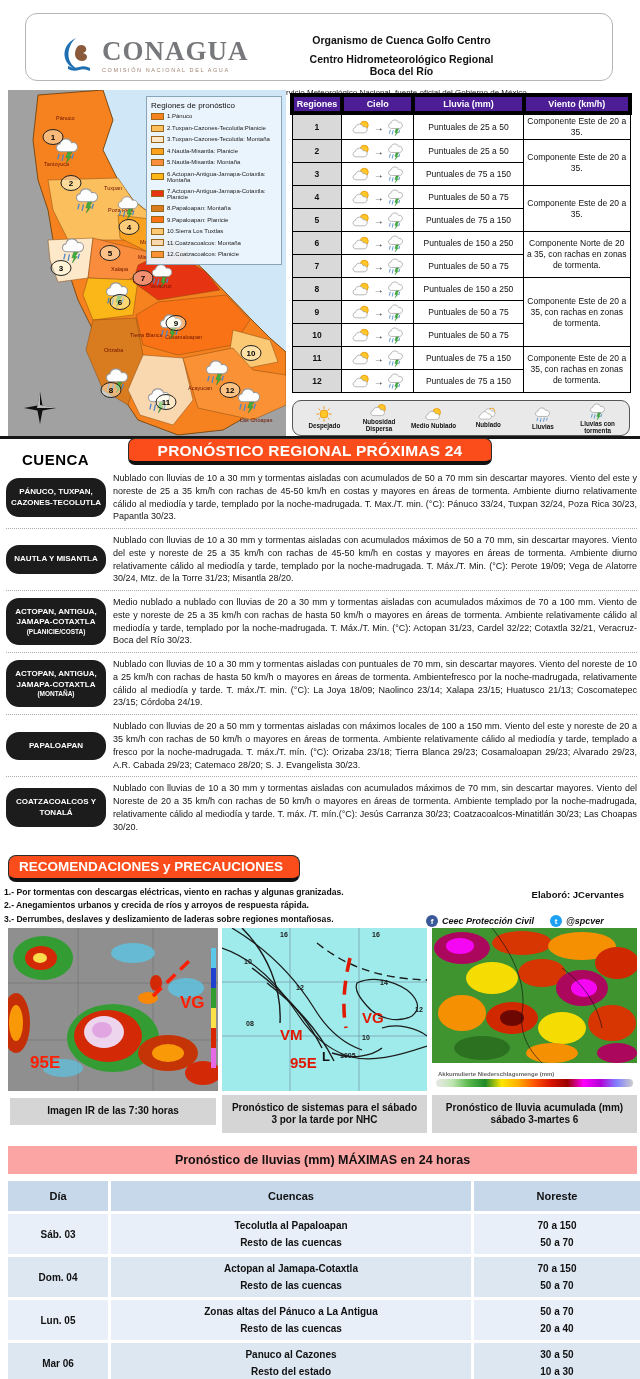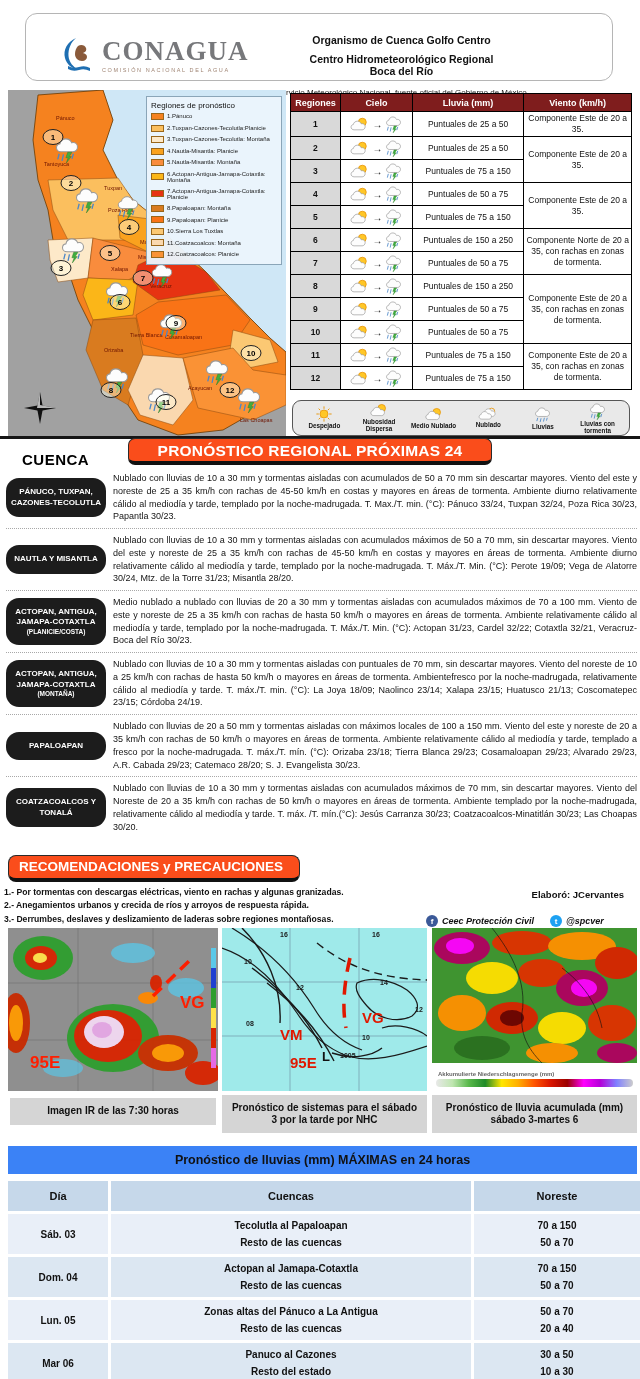--- a/index.html
+++ b/index.html
@@ -23,21 +23,21 @@
   .map svg { display:block; }
   .legend { position:absolute; left:138px; top:6px; width:136px; background:rgba(235,245,252,.96);
     border:1px solid #8aa5b8; padding:4px 4px 2px 4px; }
   .legend-title { font-size:8px; font-weight:normal; color:#111; margin-bottom:3px; }
   .legend-row { display:flex; align-items:center; gap:3px; margin-bottom:4.5px; }
   .legend-row .sw { width:13px; height:7px; border:0.5px solid #99661a; flex:0 0 13px; }
   .legend-row .lb { font-size:6px; line-height:1.05; color:#222; }
 
   
   .regtable { position:absolute; left:290px; top:93px; width:342px; border-collapse:collapse; }
-  .regtable th { background:#7f1d1d; color:#fff; font-size:9px; font-weight:bold; border:1px solid #000000; height:18px;margin-top:38px; }
+  .regtable th { background:#4c1d95; color:#fff; font-size:9px; font-weight:bold; border:4px solid #000000; height:18px;margin-top:38px; }
   .regtable td { border:1px solid #000; font-size:8.5px; color:#111; text-align:center; height:23px; padding:1px 2px; }
   .regtable td.num { background:#d9d9d9; font-weight:bold; width:50px; }
   .regtable td.cielo { width:72px; }
   .regtable td.lluv { width:112px; }
   .regtable td.wind { width:108px; line-height:1.3; }
   .cielo-wrap { display:flex; align-items:center; justify-content:center; gap:3px; }
   .cielo-wrap .arr { font-weight:bold; font-size:10px; }
 
   
   .iconbar { position:absolute; left:292px; top:400px; width:338px; height:36px; background:#e9e9e9;
@@ -85,21 +85,21 @@
   .cap1 { left:10px; top:1098px; width:206px; height:27px; }
   .cap2 { left:222px; top:1095px; width:205px; height:38px; }
   .cap3 { left:432px; top:1095px; width:205px; height:38px; }
   .heat-caption { position:absolute; left:0; bottom:14px; width:100%; text-align:left; padding-left:6px;
     font-size:6px; font-weight:bold; color:#666; }
   .heat-bar { position:absolute; left:4px; bottom:4px; width:197px; height:8px; border-radius:4px;
     background:linear-gradient(to right,#e8e8e8,#bfe6b0,#58b84a,#1f8a28,#ffe600,#ffae00,#ff5400,#d81500,#9c0000,#ff00ff,#b400d8,#8080ff,#cccccc); }
 
   
   .rain { position:absolute; left:8px; top:1146px; width:629px; }
-  .rain-title { background:#3b82f6; height:28px; line-height:28px; text-align:center; font-size:12.5px; font-weight:bold; color:#111; }
+  .rain-title { background:#fca5a5; height:28px; line-height:28px; text-align:center; font-size:12.5px; font-weight:bold; color:#111; }
   .rain-grid { display:grid; grid-template-columns:100px 360px 166px; gap:3px; margin-top:7px; background:#fff; }
   .rain-grid .hc { background:#c6d8ea; font-size:11px; font-weight:bold; text-align:center; height:30px; line-height:30px; color:#111; }
   .rain-grid .cell { display:flex; flex-direction:column; justify-content:center; text-align:center;
     font-size:10px; font-weight:bold; color:#111; height:40px; line-height:1.7; }
   .rowA { background:#e9eff8; } .rowB { background:#dce7f2; }
   .dia { font-size:10.5px; }
 </style>
 </head>
 <body>
 

